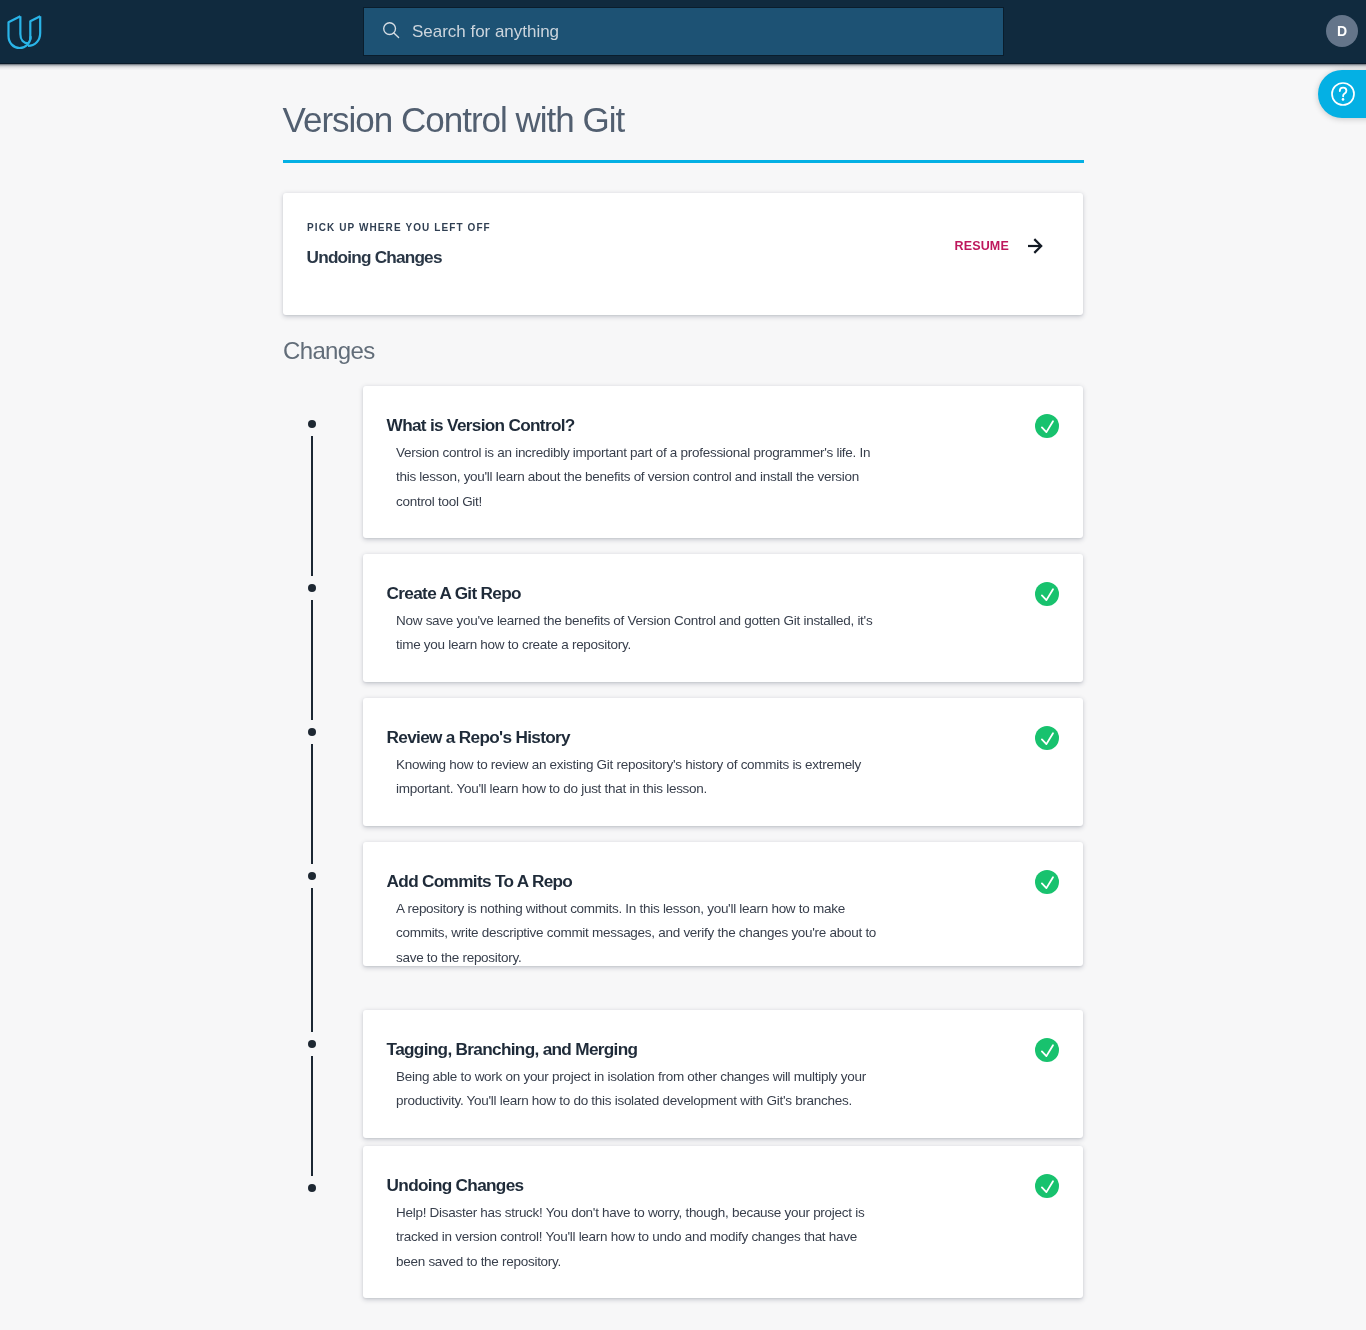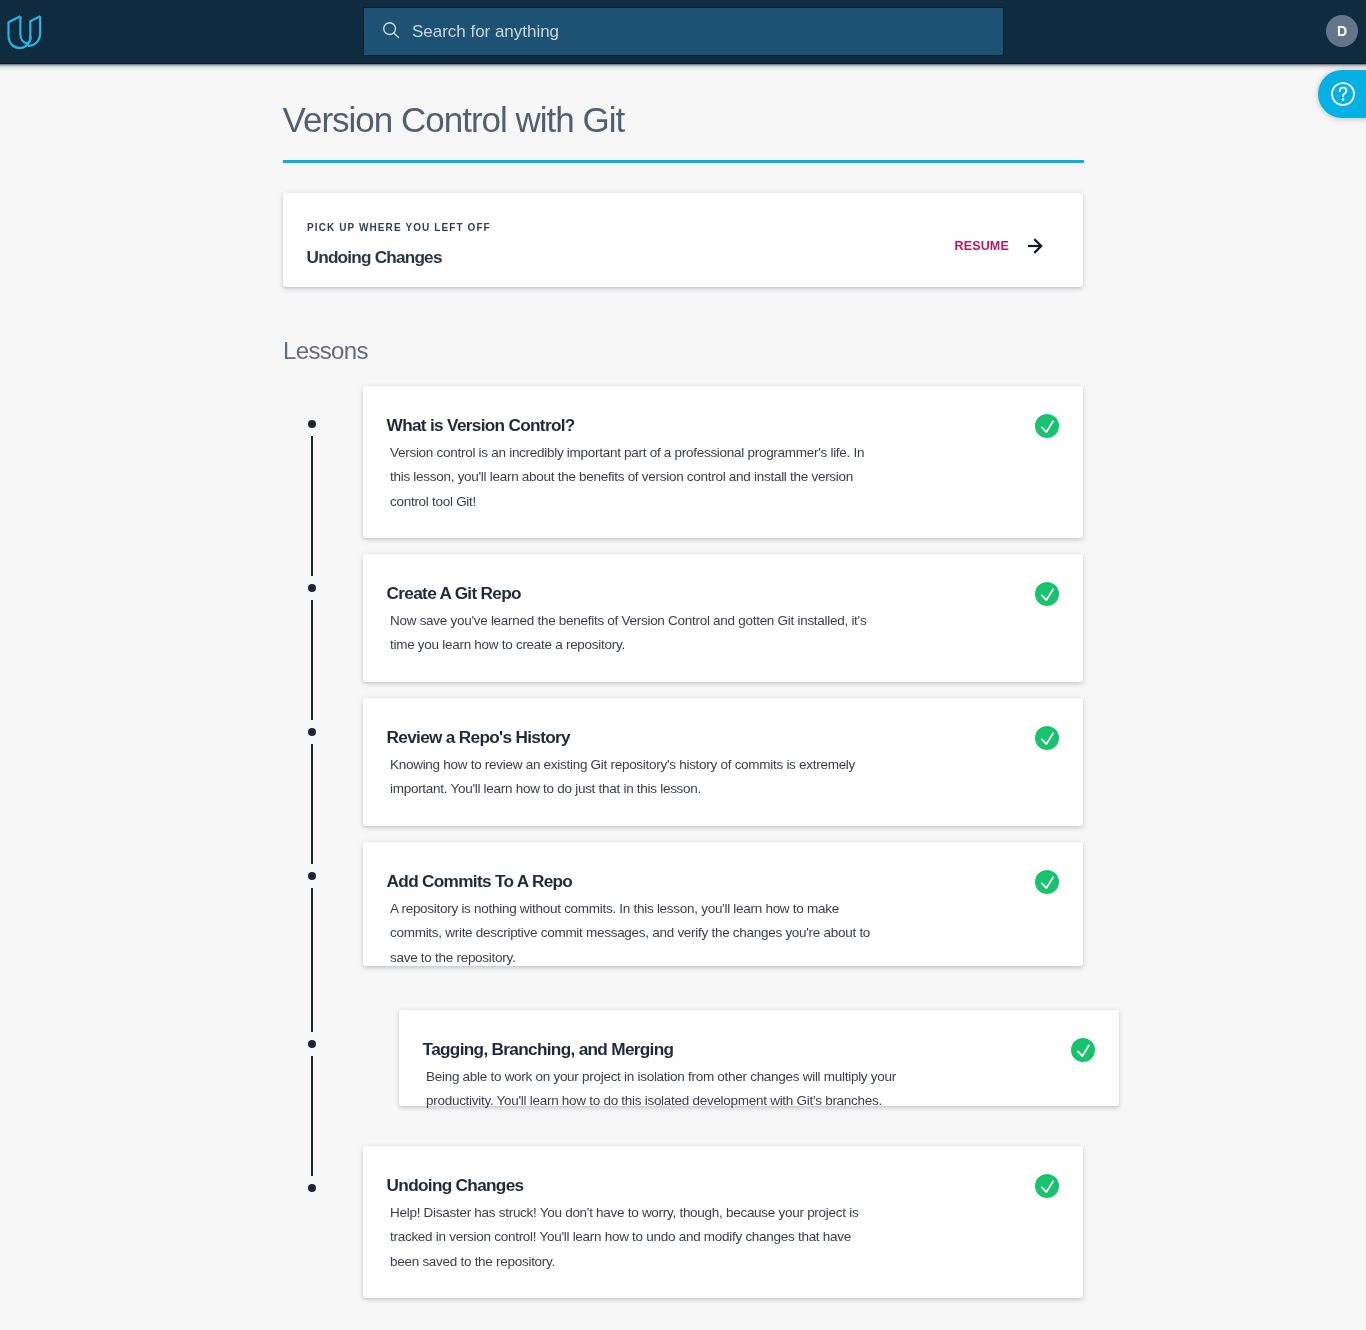--- a/index.html
+++ b/index.html
@@ -69,21 +69,21 @@
     font-size:35px; font-weight:400; color:#525f70;
     letter-spacing:-1px; line-height:40px; white-space:nowrap;
   }
   .title-rule {
     position:absolute; left:283px; top:159.9px; width:800.5px; height:2.8px;
     background:#04b0e4;
   }
 
   
   .resume-card {
-    position:absolute; left:283px; top:193px; width:800px; height:94px;
+    position:absolute; left:283px; top:193px; width:800px; height:122px;
     background:#fff; border-radius:3px;
     box-shadow:0 1.5px 5px rgba(22,34,56,.19), 0 1px 2px rgba(22,34,56,.08);
   }
   .resume-kicker {
     position:absolute; left:24px; top:28.5px;
     font-size:10px; font-weight:700; letter-spacing:1.1px;
     color:#303f52; white-space:nowrap;
   }
   .resume-title {
     position:absolute; left:23.6px; top:54px;
@@ -111,21 +111,21 @@
     position:absolute; left:363px; width:720px;
     background:#fff; border-radius:3px;
     box-shadow:0 1.5px 5px rgba(22,34,56,.19), 0 1px 2px rgba(22,34,56,.08);
   }
   .lesson .lt {
     position:absolute; left:23.6px; top:27.5px;
     font-size:17.2px; font-weight:700; color:#1f2b39;
     letter-spacing:-0.68px; line-height:22px; white-space:nowrap;
   }
   .lesson .ld {
-    position:absolute; left:27px; top:55px; width:492px;
+    position:absolute; left:33px; top:55px; width:492px;
     font-size:13.5px; font-weight:400; color:#383f4c;
     letter-spacing:-0.28px; line-height:24.4px;
   }
   .lesson .ck { position:absolute; left:672px; top:27.6px; }
 </style>
 </head>
 <body>
 
 <div class="topbar"></div>
 <div class="topbar-shadow"></div>
@@ -175,21 +175,21 @@
     <div class="resume-label">RESUME</div>
     <span class="resume-arrow">
       <svg viewBox="0 0 16 16" width="16" height="16">
         <line x1="1.0" y1="8" x2="14.0" y2="8" stroke="#131a24" stroke-width="2.2" stroke-linecap="butt"></line>
         <polyline points="7.3,1.1 14.2,8 7.3,14.9" fill="none" stroke="#131a24" stroke-width="2.2" stroke-linecap="butt" stroke-linejoin="miter"></polyline>
       </svg>
     </span>
   </div>
 </div>
 
-<div class="lessons-h">Lessons</div>
+<div class="lessons-h">Changes</div>
 
 <div id="timeline">
     <div class="tl-dot" style="top:419.7px"></div>
     <div class="tl-line" style="top:435.8px;height:140.4px"></div>
     <div class="tl-dot" style="top:583.7px"></div>
     <div class="tl-line" style="top:599.8px;height:120.4px"></div>
     <div class="tl-dot" style="top:727.7px"></div>
     <div class="tl-line" style="top:743.8px;height:120.4px"></div>
     <div class="tl-dot" style="top:871.7px"></div>
     <div class="tl-line" style="top:887.8px;height:144.4px"></div>
@@ -223,21 +223,21 @@
         </svg></span>
     </div>
     <div class="lesson" style="top: 842px; height: 124px;">
       <div class="lt">Add Commits To A Repo</div>
       <div class="ld">A repository is nothing without commits. In this lesson, you'll learn how to make commits, write descriptive commit messages, and verify the changes you're about to save to the repository.</div>
       <span class="ck"><svg viewBox="0 0 24 24" width="24" height="24">
           <circle cx="12" cy="12" r="12" fill="#18c26e"></circle>
           <polyline points="6.9,13.4 11.4,18.1 18.0,7.2" fill="none" stroke="#fff" stroke-width="1.8" stroke-linecap="round" stroke-linejoin="round"></polyline>
         </svg></span>
     </div>
-    <div class="lesson" style="top: 1010px; height: 96px; margin-left: 36px;">
+    <div class="lesson" style="top: 1010px; height: 128px;">
       <div class="lt">Tagging, Branching, and Merging</div>
       <div class="ld">Being able to work on your project in isolation from other changes will multiply your productivity. You'll learn how to do this isolated development with Git's branches.</div>
       <span class="ck"><svg viewBox="0 0 24 24" width="24" height="24">
           <circle cx="12" cy="12" r="12" fill="#18c26e"></circle>
           <polyline points="6.9,13.4 11.4,18.1 18.0,7.2" fill="none" stroke="#fff" stroke-width="1.8" stroke-linecap="round" stroke-linejoin="round"></polyline>
         </svg></span>
     </div>
     <div class="lesson" style="top: 1146px; height: 152px;">
       <div class="lt">Undoing Changes</div>
       <div class="ld">Help! Disaster has struck! You don't have to worry, though, because your project is tracked in version control! You'll learn how to undo and modify changes that have been saved to the repository.</div>

